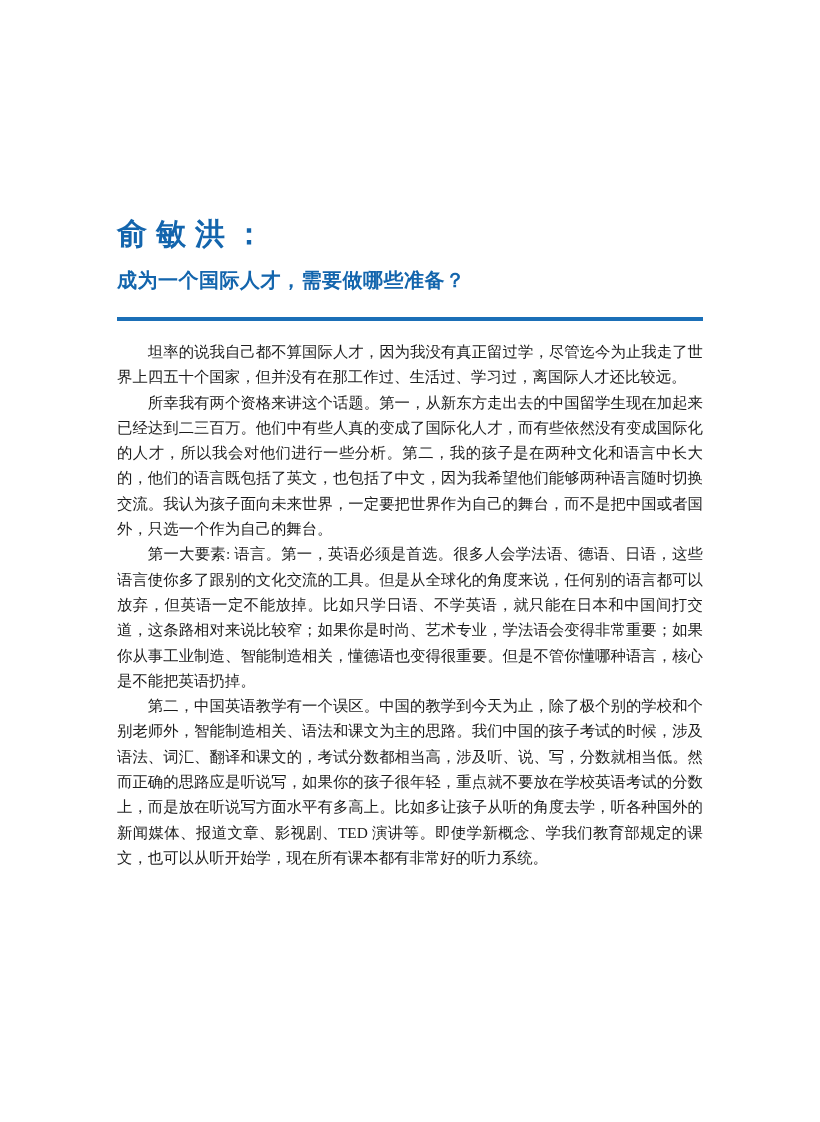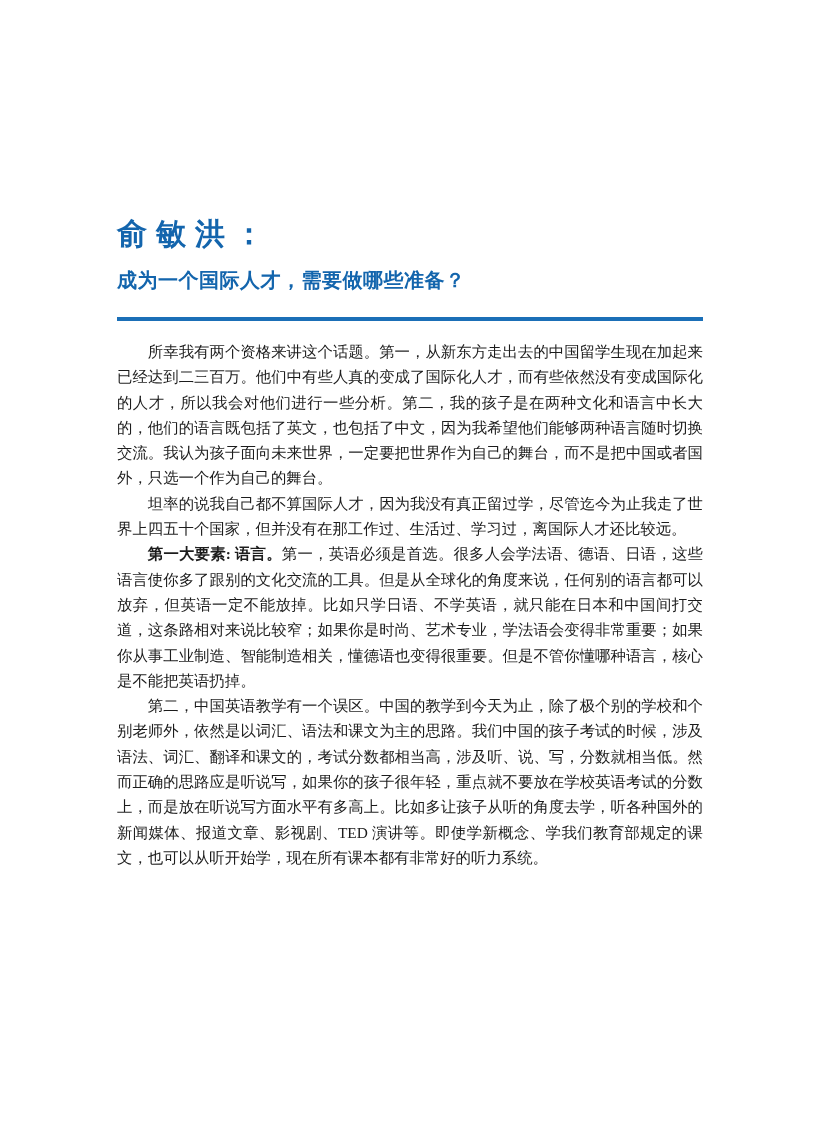--- a/index.html
+++ b/index.html
@@ -55,37 +55,37 @@
     line-height:25.3px;
     color:var(--ink);
     text-align:justify;
   }
   .article p{
     margin:0;
     padding:0;
     text-indent:2em;
   }
   .article strong{
-    font-weight:700;
+    font-weight:400;
   }
 </style>
 </head>
 <body>
 
 <div class="page">
   <div class="content">
 
     <h1 class="title">
       <span class="title-line1">俞敏洪：</span>
       <span class="title-line2">成为一个国际人才，需要做哪些准备？</span>
     </h1>
 
     <div class="rule"></div>
 
     <div class="article">
+      <p>坦率的说我自己都不算国际人才，因为我没有真正留过学，尽管迄今为止我走了世界上四五十个国家，但并没有在那工作过、生活过、学习过，离国际人才还比较远。</p>
       <p>所幸我有两个资格来讲这个话题。第一，从新东方走出去的中国留学生现在加起来已经达到二三百万。他们中有些人真的变成了国际化人才，而有些依然没有变成国际化的人才，所以我会对他们进行一些分析。第二，我的孩子是在两种文化和语言中长大的，他们的语言既包括了英文，也包括了中文，因为我希望他们能够两种语言随时切换交流。我认为孩子面向未来世界，一定要把世界作为自己的舞台，而不是把中国或者国外，只选一个作为自己的舞台。</p>
-      <p>坦率的说我自己都不算国际人才，因为我没有真正留过学，尽管迄今为止我走了世界上四五十个国家，但并没有在那工作过、生活过、学习过，离国际人才还比较远。</p>
       <p><strong>第一大要素: 语言。</strong><span>第一，英语必须是首选。很多人会学法语、德语、日语，这些语言使你多了跟别的文化交流的工具。但是从全球化的角度来说，任何别的语言都可以放弃，但英语一定不能放掉。比如只学日语、不学英语，就只能在日本和中国间打交道，这条路相对来说比较窄；如果你是时尚、艺术专业，学法语会变得非常重要；如果你从事工业制造、智能制造相关，懂德语也变得很重要。但是不管你懂哪种语言，核心是不能把英语扔掉。</span></p>
-      <p>第二，中国英语教学有一个误区。中国的教学到今天为止，除了极个别的学校和个别老师外，依然是以词汇、语法和课文为主的思路。我们中国的孩子考试的时候，涉及语法、词汇、翻译和课文的，考试分数都相当高，涉及听、说、写，分数就相当低。然而正确的思路应是听说写，如果你的孩子很年轻，重点就不要放在学校英语考试的分数上，而是放在听说写方面水平有多高上。比如多让孩子从听的角度去学，听各种国外的新闻媒体、报道文章、影视剧、TED 演讲等。即使学新概念、学我们教育部规定的课文，也可以从听开始学，现在所有课本都有非常好的听力系统。</p>
+      <p>第二，中国英语教学有一个误区。中国的教学到今天为止，除了极个别的学校和个别老师外，智能制造相关、语法和课文为主的思路。我们中国的孩子考试的时候，涉及语法、词汇、翻译和课文的，考试分数都相当高，涉及听、说、写，分数就相当低。然而正确的思路应是听说写，如果你的孩子很年轻，重点就不要放在学校英语考试的分数上，而是放在听说写方面水平有多高上。比如多让孩子从听的角度去学，听各种国外的新闻媒体、报道文章、影视剧、TED 演讲等。即使学新概念、学我们教育部规定的课文，也可以从听开始学，现在所有课本都有非常好的听力系统。</p>
     </div>
 
   </div>
 </div>
 
 </body></html>

